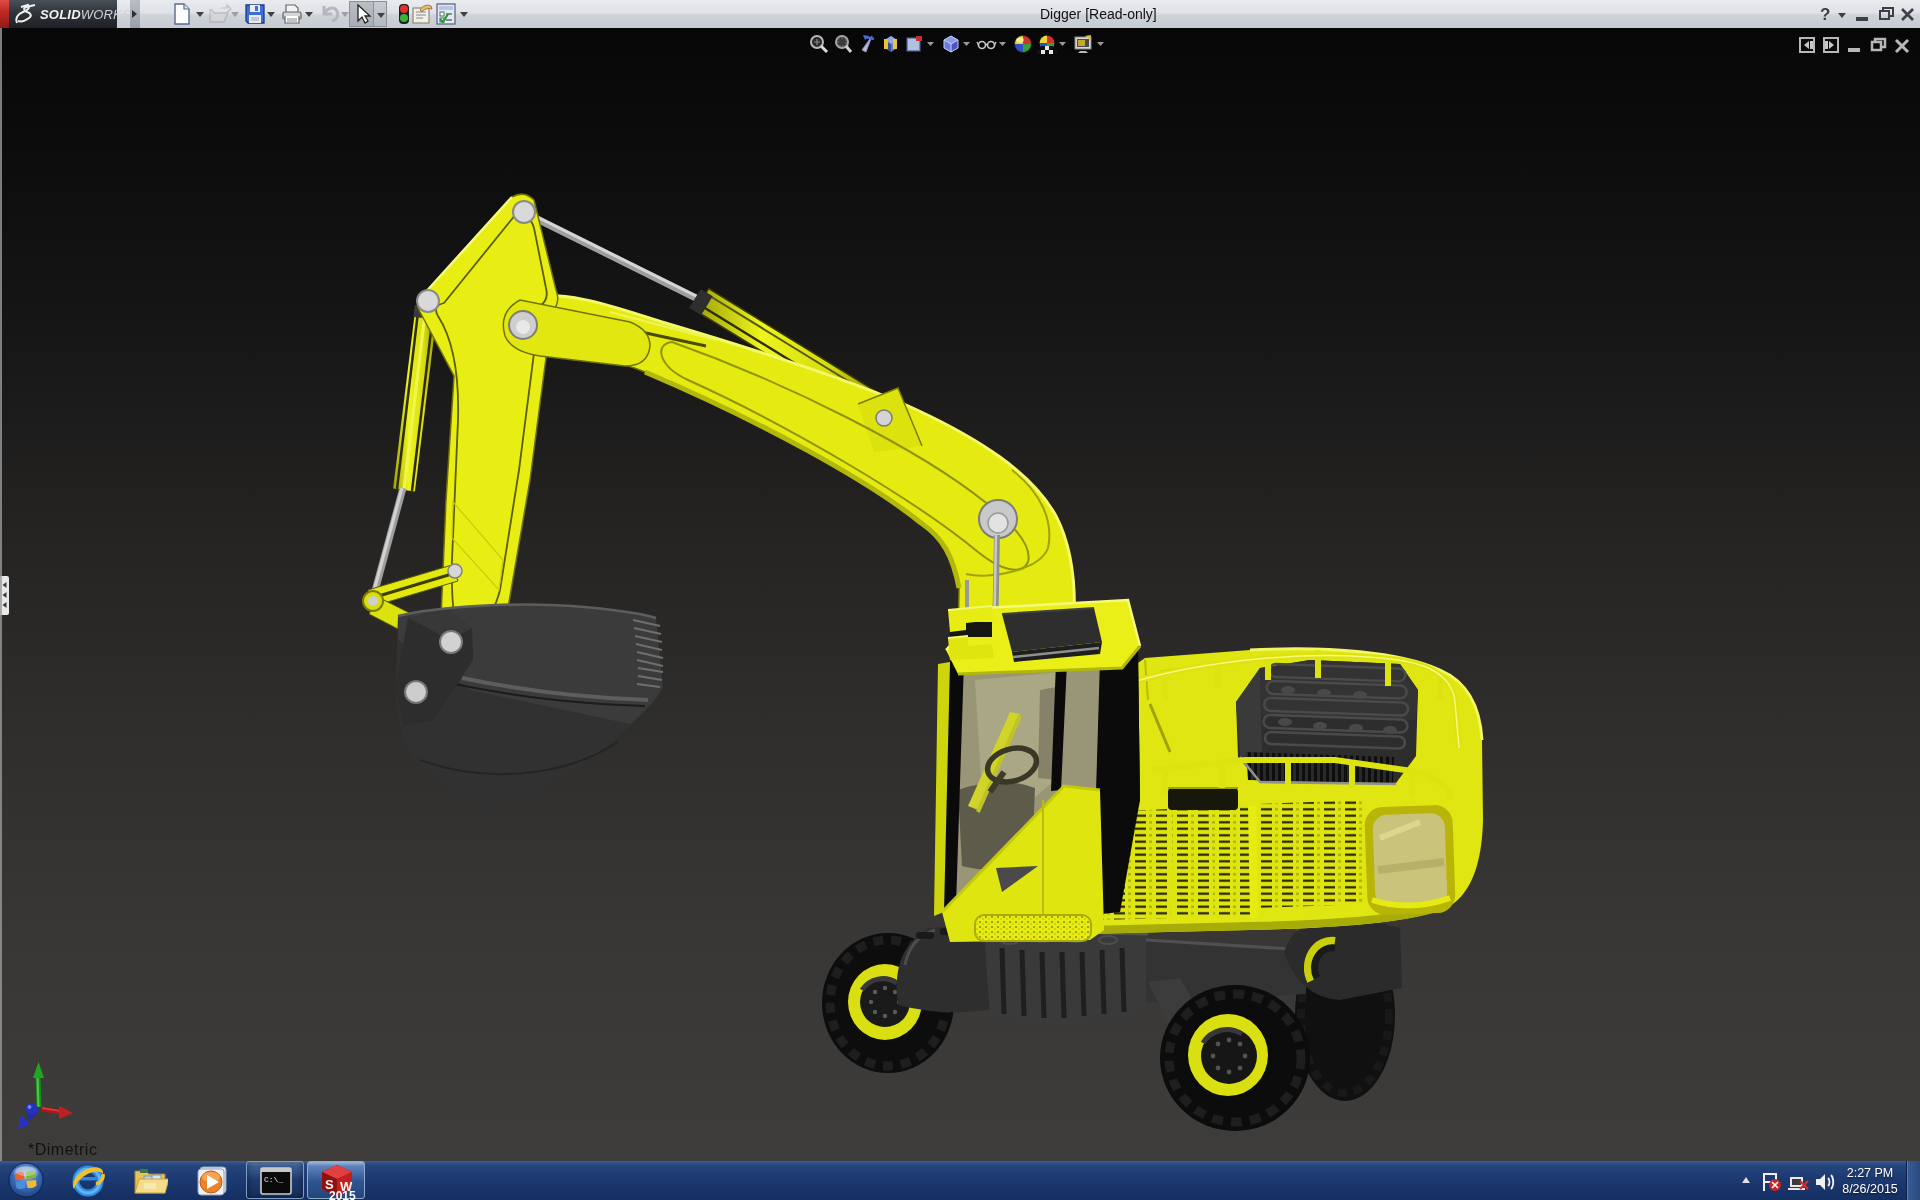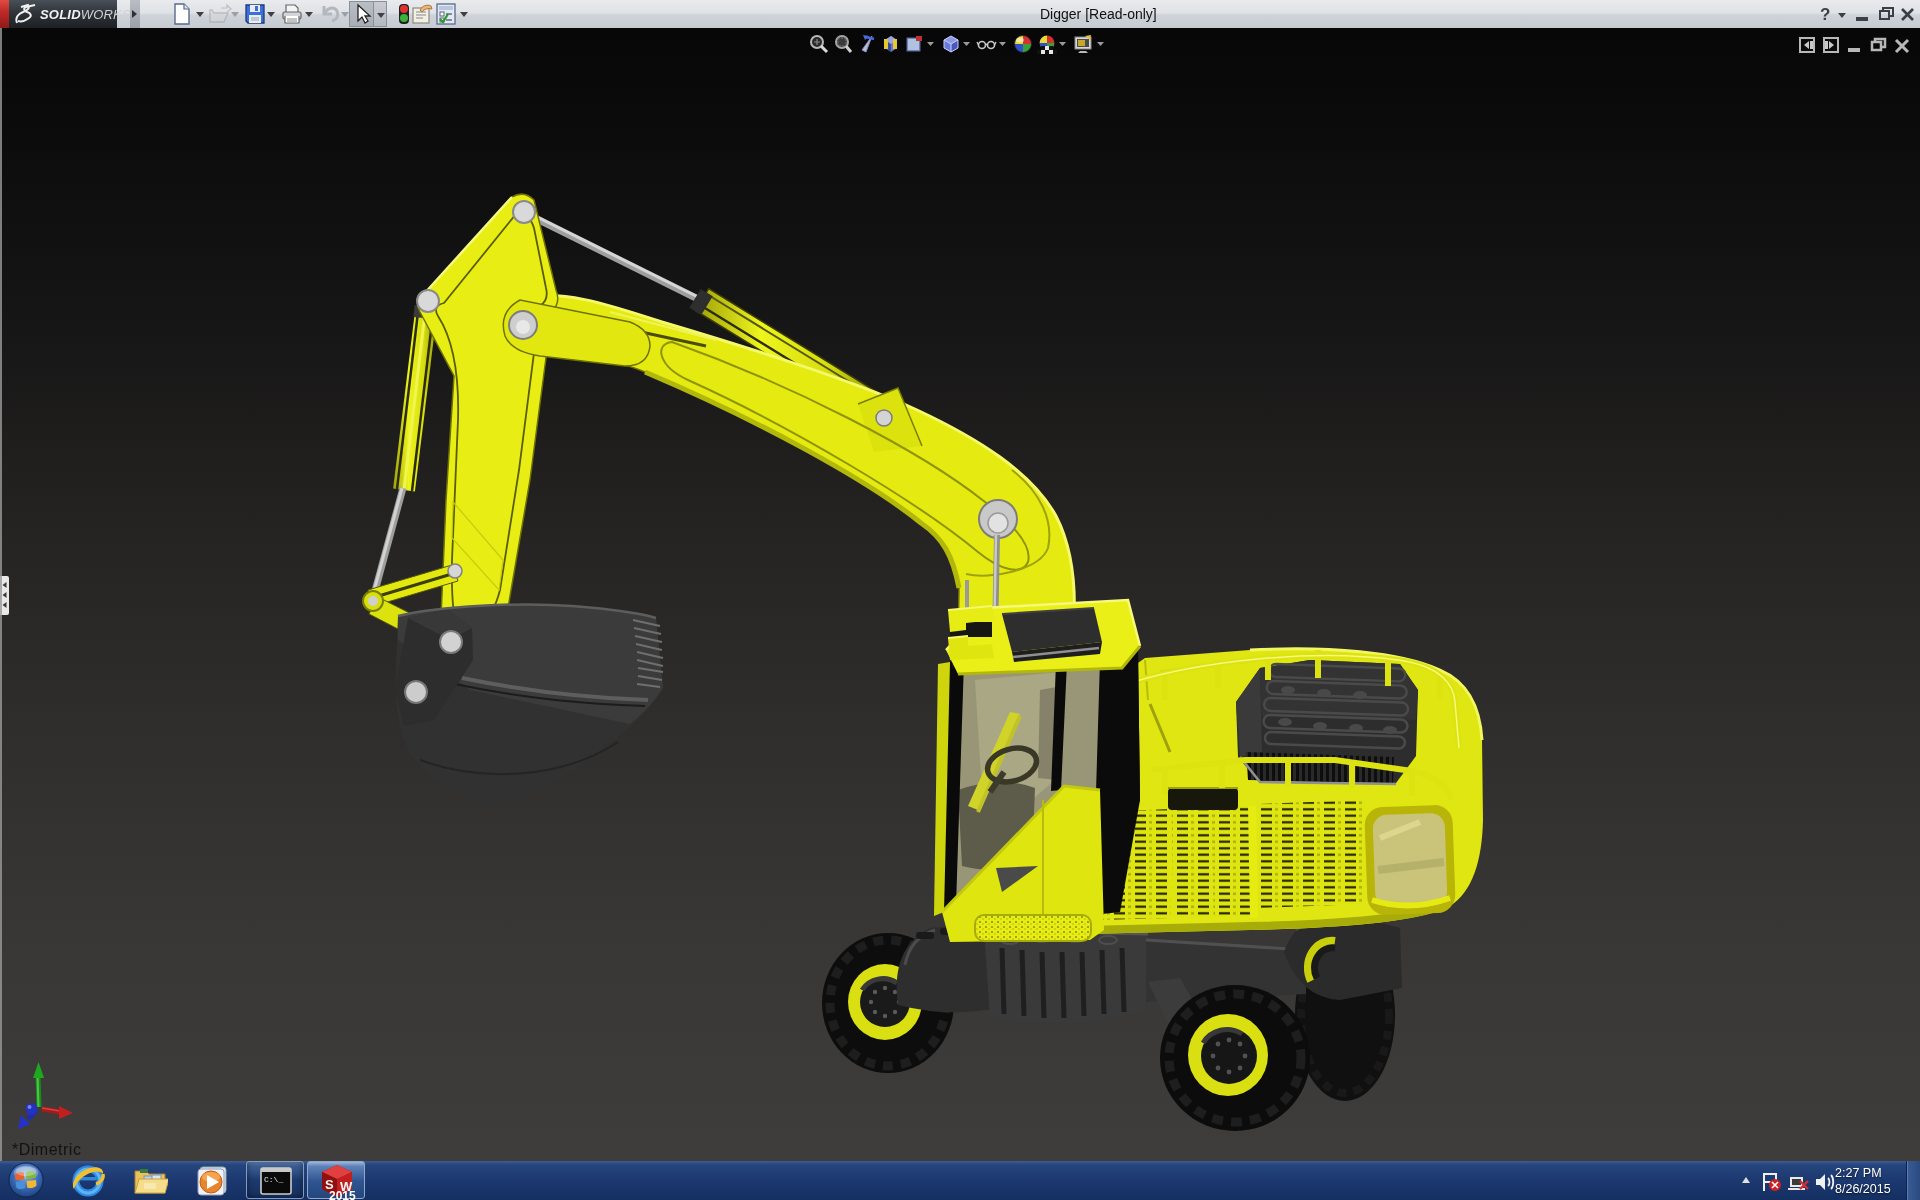--- a/index.html
+++ b/index.html
@@ -14,24 +14,24 @@
 #swtab:after{content:"";position:absolute;left:2px;top:10px;border-left:5px solid #303030;border-top:4px solid transparent;border-bottom:4px solid transparent;}
 .tbtn{position:absolute;top:2px;width:24px;height:24px;}
 .dd{position:absolute;top:12px;width:0;height:0;border-left:4px solid transparent;border-right:4px solid transparent;border-top:5px solid #404040;}
 .dd.gray{border-top-color:#9aa0a6;}
 #seltool{position:absolute;left:349px;top:1px;width:38px;height:26px;border:1px solid #8a9097;background:linear-gradient(180deg,#c8ccd2,#b4b9c0);}
 #seltool .selbox{position:absolute;left:0px;top:0px;width:24px;height:24px;border-right:1px solid #8a9097;background:linear-gradient(180deg,#babfc6,#a8adb5);}
 #title-text{position:absolute;left:1040px;top:6px;width:200px;font-size:14px;color:#111;}
 #viewport{position:absolute;left:0;top:28px;width:1920px;height:1133px;background:linear-gradient(180deg,#070707 0%,#0b0b0b 8%,#161515 25%,#252423 45%,#2f2e2d 62%,#383736 80%,#3e3d3b 100%);}
 #lefttab{position:absolute;left:0;top:548px;width:9px;height:39px;background:#e9e9e9;border-radius:0 2px 2px 0;}
 #leftline{position:absolute;left:0;top:0;width:2px;height:1133px;background:#9a9a9a;opacity:0.8;}
-#dimetric{position:absolute;left:12px;top:1113px;font-size:16px;color:#121212;letter-spacing:0.5px;}
+#dimetric{position:absolute;left:28px;top:1113px;font-size:16px;color:#121212;letter-spacing:0.5px;}
 #taskbar{position:absolute;left:0;top:1161px;width:1920px;height:56px;background:linear-gradient(180deg,#3a5c94 0%,#27457d 7%,#1d3a72 30%,#163165 60%,#122a58 100%);}
 #taskbar .tb-ic{position:absolute;top:2px;width:36px;height:36px;}
-.traytxt{position:absolute;color:#fff;font-size:12.5px;text-align:left;width:70px;text-shadow:0 1px 2px rgba(0,0,0,.6);}
+.traytxt{position:absolute;color:#fff;font-size:12.5px;text-align:center;width:70px;text-shadow:0 1px 2px rgba(0,0,0,.6);}
 #showdesk{position:absolute;left:1906px;top:0;width:14px;height:39px;background:linear-gradient(90deg,#3a5d97,#2a4a80);border-left:1px solid #0e2248;box-shadow:inset 1px 0 0 #5a7cb4;}
 .tbbtn{position:absolute;top:0px;height:38px;border-radius:3px;}
 </style>
 </head>
 <body>
 <div id="titlebar">
 <div id="redstripe"></div>
 <div id="swlogo">
       <svg width="26" height="24" viewBox="0 0 26 24" style="position:absolute;left:4px;top:2px">
         <g fill="none" stroke="#f0f0f0" stroke-width="2">

